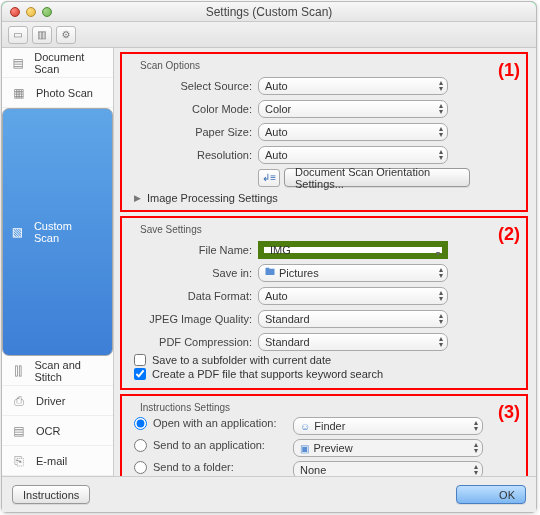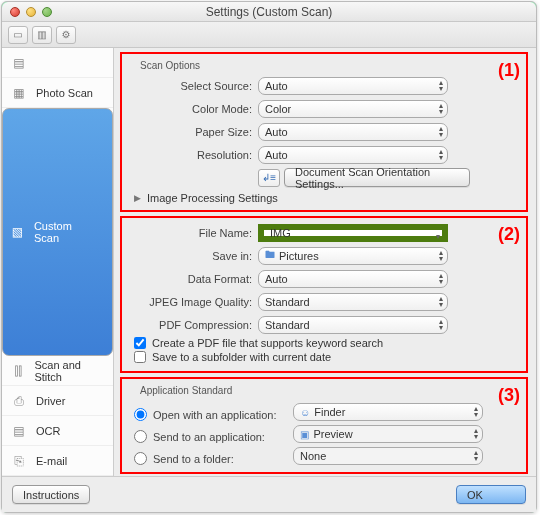--- a/index.html
+++ b/index.html
@@ -23,28 +23,28 @@
 .side-item.sel .si-ico{color:#fff}
 .main{flex:1;overflow:auto;padding:4px 8px 4px 6px;background:#ededed}
 .redbox{border:2px solid #ff0000;padding:4px 6px 6px 6px;margin-bottom:4px;position:relative;background:#ededed}
 .annot{position:absolute;right:6px;top:6px;font-size:18px;font-weight:bold;color:#ff0000}
 .grp-title{font-size:10px;color:#555;margin:2px 0 4px 12px}
 .row{display:flex;align-items:center;height:21px;margin-bottom:2px}
 .lbl{width:130px;text-align:right;padding-right:6px;color:#444}
 .sel{flex:1;height:18px;border:1px solid #aaa;border-radius:7px;background:linear-gradient(#fff,#f0f0f0);display:flex;align-items:center;padding:0 16px 0 6px;position:relative;font-size:11px;max-width:190px}
 .sel .caret{position:absolute;right:4px;top:2px;font-size:8px;color:#555;line-height:6px}
 .sel.dis{color:#999;background:#f3f3f3}
-.btn{height:19px;border:1px solid #999;border-radius:4px;background:linear-gradient(#fff,#e4e4e4);display:flex;align-items:center;justify-content:flex-start;padding:0 10px;font-size:11px;box-shadow:0 1px 0 rgba(0,0,0,0.08)}
+.btn{height:19px;border:1px solid #999;border-radius:4px;background:linear-gradient(#fff,#e4e4e4);display:flex;align-items:center;justify-content:flex-end;padding:0 10px;font-size:11px;box-shadow:0 1px 0 rgba(0,0,0,0.08)}
 .btn.def{background:linear-gradient(#bfe0ff,#7db7f2);border-color:#4a7fc1}
 .small-ico{width:22px;height:18px;border:1px solid #aaa;border-radius:3px;background:linear-gradient(#fff,#eee);display:flex;align-items:center;justify-content:center;margin-right:4px;color:#3a6fb5;font-size:10px}
 .disclosure{display:flex;align-items:center;gap:6px;margin:4px 0 0 6px;color:#555}
 .tri{font-size:9px;color:#777}
 .chk{display:flex;align-items:center;gap:6px;margin:2px 0 2px 6px}
 .chk input{width:12px;height:12px}
-.radio-row{display:flex;align-items:flex-end;height:21px;margin-bottom:1px}
+.radio-row{display:flex;align-items:flex-start;height:21px;margin-bottom:1px}
 .radio-row input{margin-left:6px;margin-right:6px}
 .rlabel{width:140px;color:#444}
 .footer{height:36px;border-top:1px solid #ccc;background:#ededed;display:flex;align-items:center;padding:0 10px;gap:12px}
 .footer .spacer{flex:1}
 .input-field{flex:1;height:18px;border:6px solid #4d7c0f;background:#fff;padding:0 6px;display:flex;align-items:center;max-width:190px;position:relative}
 .input-field .dd{position:absolute;right:2px;top:2px;font-size:8px;color:#666}
 .folder-ico{color:#5a8fd6;margin-right:4px;font-size:10px}
 </style>
 </head>
 <body>
@@ -63,20 +63,21 @@
   <div class="toolbar">
     <div class="tb-btn">▭</div>
     <div class="tb-btn">▥</div>
     <div class="tb-btn">⚙</div>
   </div>
 
   <div class="body">
     <div class="sidebar">
       <div class="side-item">
         <span class="si-ico">▤</span>
+        <span class="si-label">Document Scan</span>
       </div>
       <div class="side-item">
         <span class="si-ico">▦</span>
         <span class="si-label">Photo Scan</span>
       </div>
       <div class="side-item sel">
         <span class="si-ico">▧</span>
         <span class="si-label">Custom Scan</span>
       </div>
       <div class="side-item">
@@ -138,20 +139,21 @@
             </div>
         </div>
         <div class="disclosure">
           <span class="tri">▶</span>
           <span>Image Processing Settings</span>
         </div>
       </div>
 
       <div class="redbox">
         <div class="annot">(2)</div>
+        <div class="grp-title">Save Settings</div>
         <div class="row">
           <div class="lbl">File Name:</div>
           <div class="input-field">
               <span>IMG</span>
               <span class="dd">▾</span>
             </div>
         </div>
         <div class="row">
           <div class="lbl">Save in:</div>
           <div class="sel">
@@ -175,32 +177,32 @@
             </div>
         </div>
         <div class="row">
           <div class="lbl">PDF Compression:</div>
           <div class="sel">
               <span>Standard</span>
               <span class="caret">▴<br>▾</span>
             </div>
         </div>
         <div class="chk">
+          <input type="checkbox" style="">
+          <span>Save to a subfolder with current date</span>
+        </div>
+        <div class="chk">
           <input type="checkbox" checked="" style="">
           <span>Create a PDF file that supports keyword search</span>
         </div>
-        <div class="chk">
-          <input type="checkbox" style="">
-          <span>Save to a subfolder with current date</span>
-        </div>
       </div>
 
       <div class="redbox">
         <div class="annot">(3)</div>
-        <div class="grp-title">Application Standard</div>
+        <div class="grp-title">Instructions Settings</div>
 
         <div class="radio-row">
           <input type="radio" name="appopt" checked="" style="">
           <div class="rlabel">Open with an application:</div>
           <div class="sel">
               <span class="folder-ico">☺</span>
               <span>Finder</span>
               <span class="caret">▴<br>▾</span>
             </div>
         </div>

